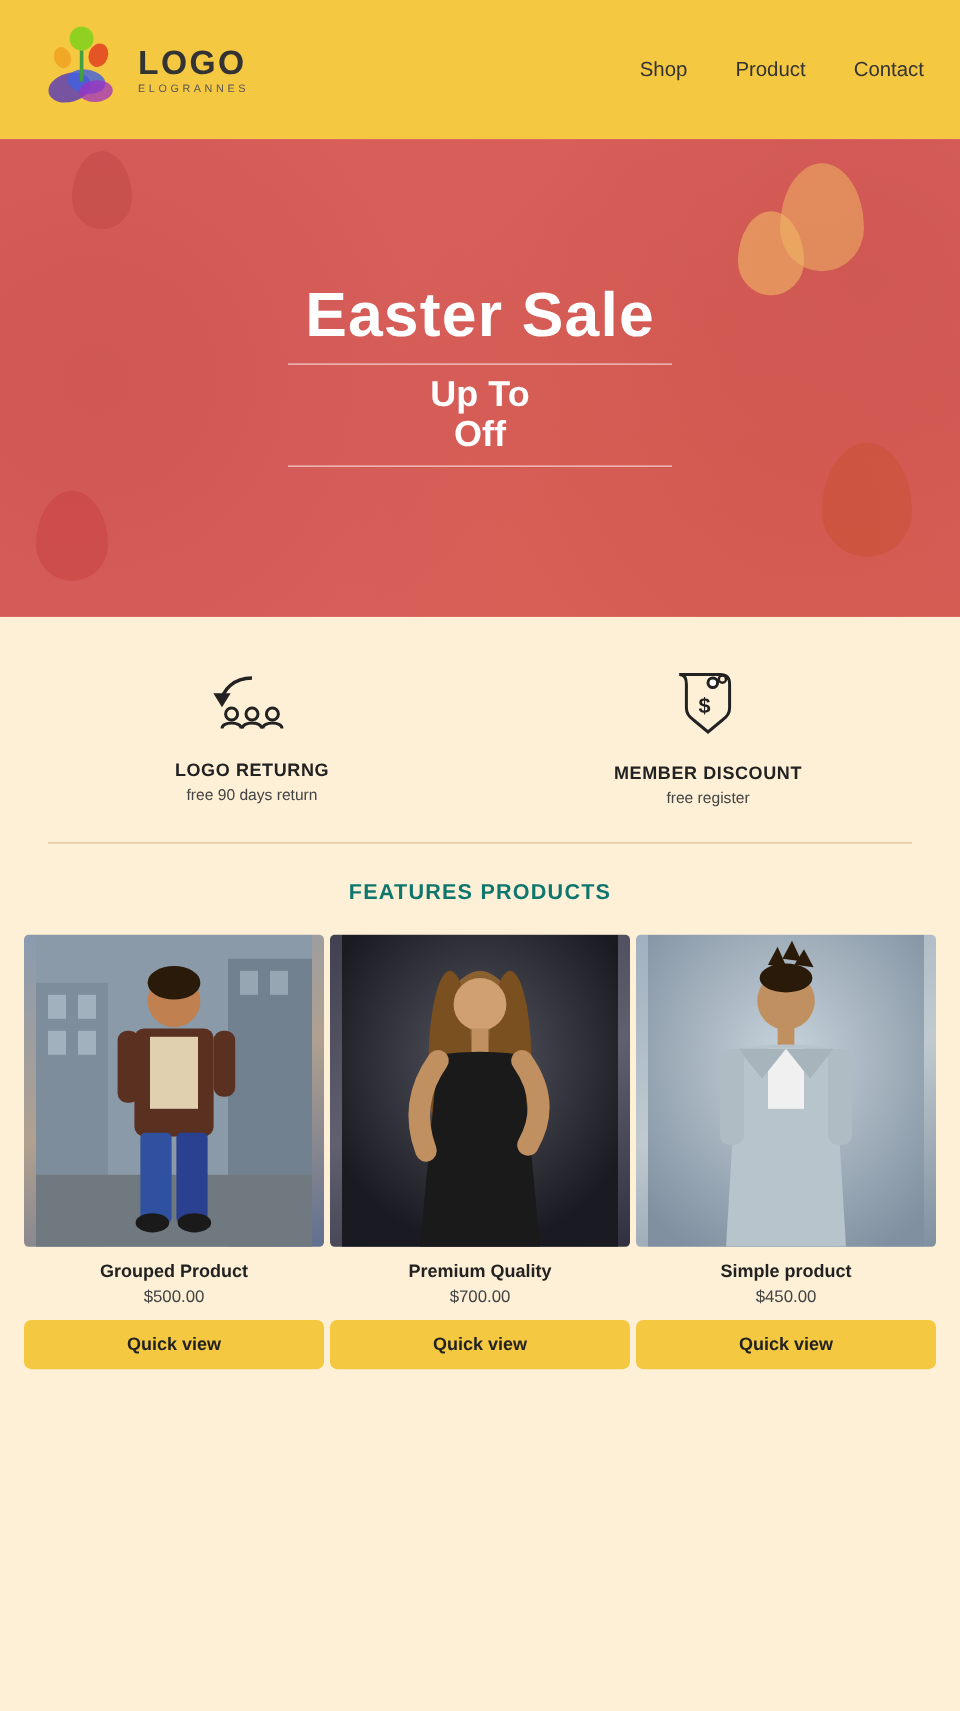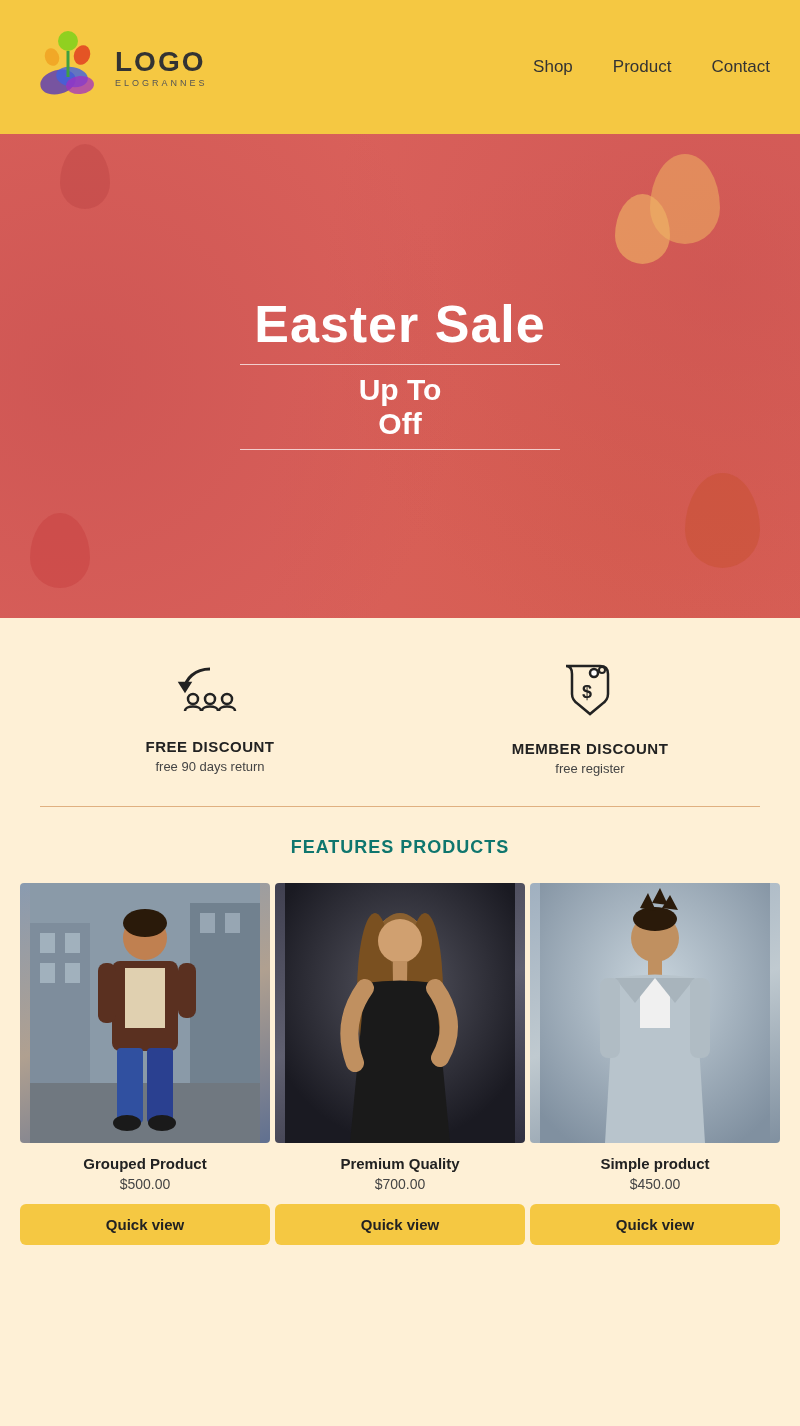--- a/index.html
+++ b/index.html
@@ -5,21 +5,21 @@
     * { margin: 0; padding: 0; box-sizing: border-box; }
     body { font-family: Arial, sans-serif; width: 800px; background: #fef0d6; }
 
     
     .header {
       background: #f5c842;
       display: flex;
       align-items: center;
       justify-content: space-between;
       padding: 10px 30px;
-      height: 134px;
+      height: 116px;
     }
     .logo-area {
       display: flex;
       align-items: center;
     }
     .logo-icon {
       width: 80px;
       height: 80px;
       position: relative;
     }
@@ -46,21 +46,21 @@
     .nav a {
       text-decoration: none;
       color: #333;
       font-size: 17px;
     }
 
     
     .hero {
       background: #e06060;
       position: relative;
-      height: 484px;
+      height: 398px;
       display: flex;
       flex-direction: column;
       align-items: center;
       justify-content: center;
       overflow: hidden;
     }
     .hero-bg {
       position: absolute;
       inset: 0;
       background: 
@@ -278,21 +278,21 @@
         <polygon points="5,22 10,30 15,22" fill="#222"></polygon>
 
         <circle cx="18" cy="38" r="5"></circle>
         <path d="M10 50 C10 44 26 44 26 50"></path>
         <circle cx="35" cy="38" r="5"></circle>
         <path d="M27 50 C27 44 43 44 43 50"></path>
         <circle cx="52" cy="38" r="5"></circle>
         <path d="M44 50 C44 44 60 44 60 50"></path>
       </svg>
     </div>
-    <div class="feature-title">FREE DISCOUNT</div>
+    <div class="feature-title">LOGO RETURNG</div>
     <div class="feature-subtitle">free 90 days return</div>
   </div>
 
   <div class="feature-item">
     <div class="feature-icon">
       <svg width="65" height="60" viewBox="0 0 65 60" fill="none" stroke="#222" stroke-width="2.5">
 
         <path d="M10 5 L45 5 Q52 5 52 12 L52 38 Q52 45 45 48 L32 57 L19 48 Q12 45 12 38 L12 12 Q12 5 10 5 Z" stroke-width="0"></path>
         <path d="M8 8 L42 8 Q50 8 50 16 L50 36 Q50 42 44 46 L32 56 L20 46 Q14 42 14 36 L14 16 Q14 8 8 8 Z"></path>
 

